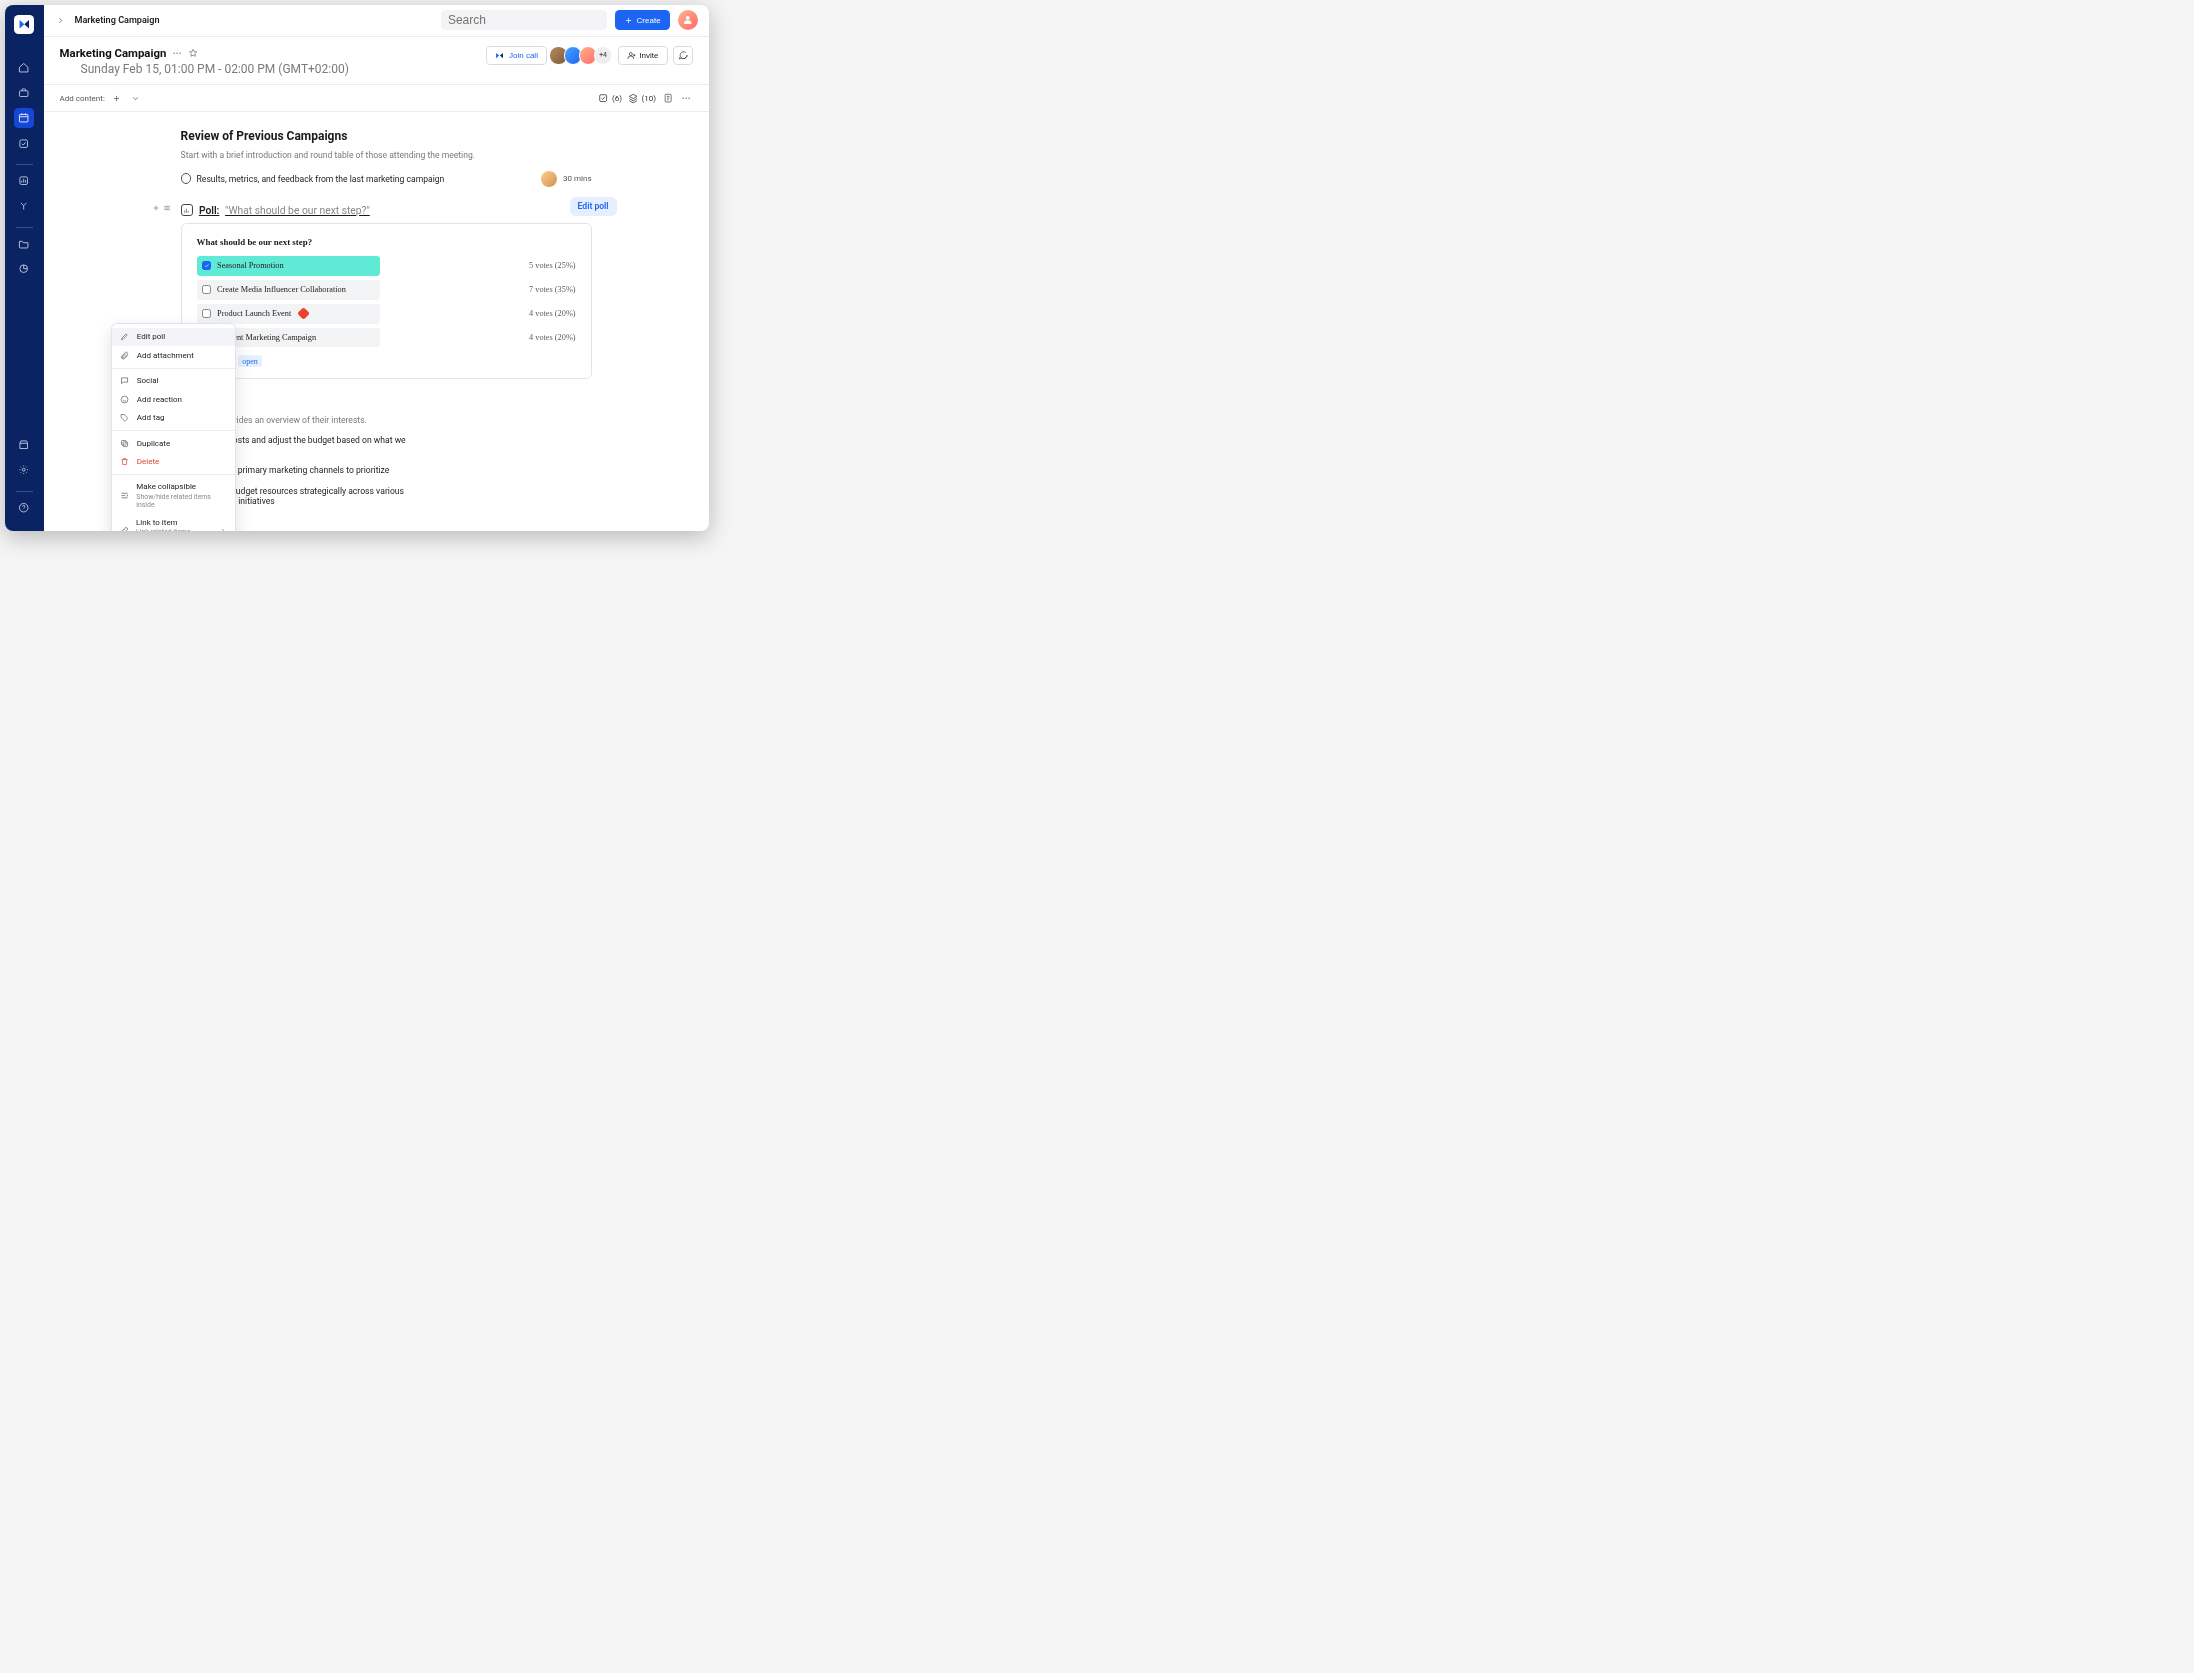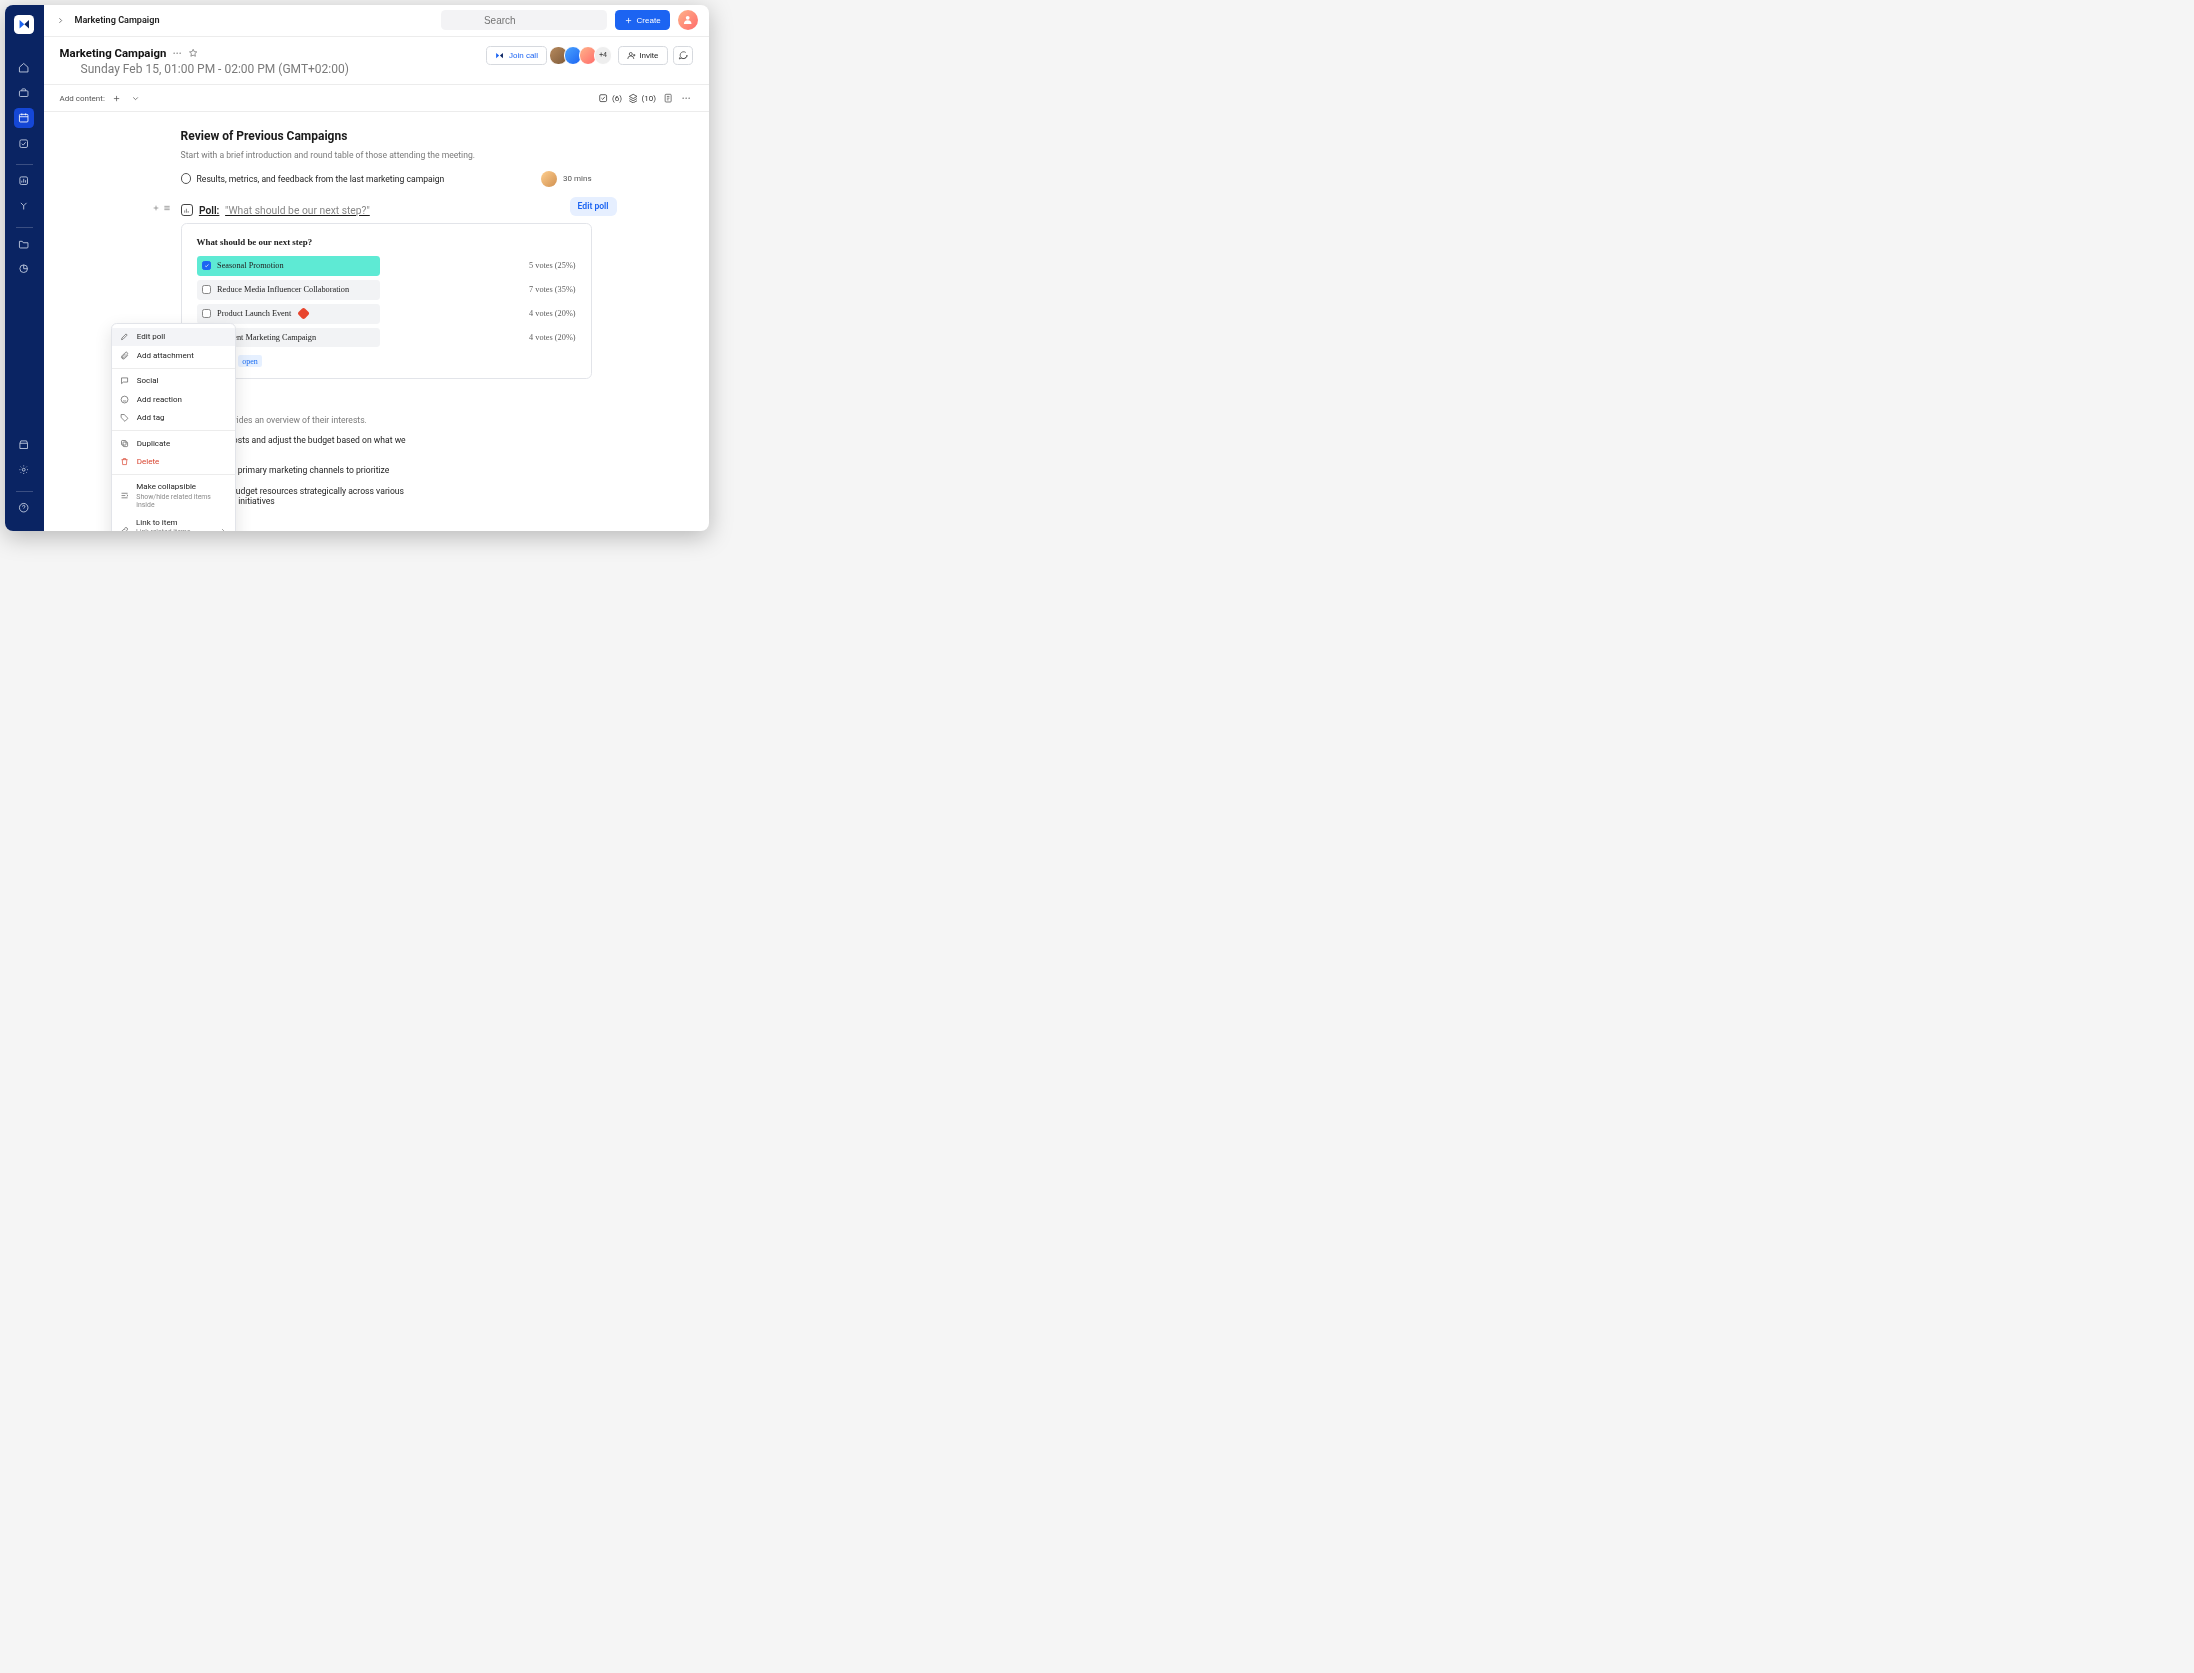--- a/index.html
+++ b/index.html
@@ -68,21 +68,21 @@
   }
   .chev-btn { width:12.6px;height:12.6px;display:flex;align-items:center;justify-content:center;color:#555;cursor:pointer; }
   .topbar-title { font-size:9.1px;font-weight:600;color:#222; }
   .top-spacer{flex:1;}
   .search-wrap {
     width:166px;height:20.6px;
     background:#f3f3f5;border-radius:4.6px;
     display:flex;align-items:center;padding:0 6.9px;color:#888;gap:4.6px;
   }
   .search-wrap input {
-    flex:1;border:none;background:transparent;outline:none;font-size:10px;color:#333;margin-left:36px;
+    flex:1;border:none;background:transparent;outline:none;font-size:12px;color:#333;
   }
   .create-btn {
     height:20.6px;background:#1c64f2;color:#fff;border:none;border-radius:4.6px;
     padding:0 9.1px;display:flex;align-items:center;gap:3.4px;font-size:8px;font-weight:500;cursor:pointer;
   }
   .avatar-top {
     width:20.6px;height:20.6px;border-radius:50%;
     background:linear-gradient(135deg,#ffb38a,#ff6a6a);
     display:flex;align-items:center;justify-content:center;overflow:hidden;
   }
@@ -442,21 +442,21 @@
                   </svg>
                 </div>
               <span>Seasonal Promotion</span>
             </div>
             <span class="vt">5 votes (25%)</span>
           </div>
 
           <div class="poll-op">
             <div class="lbl">
               <div class="cb"></div>
-              <span>Reduce Media Influencer Collaboration</span>
+              <span>Create Media Influencer Collaboration</span>
             </div>
             <span class="vt">7 votes (35%)</span>
           </div>
 
           <div class="poll-op">
             <div class="lbl">
               <div class="cb"></div>
               <span>Product Launch Event</span>
               <div class="badge"></div>
             </div>

